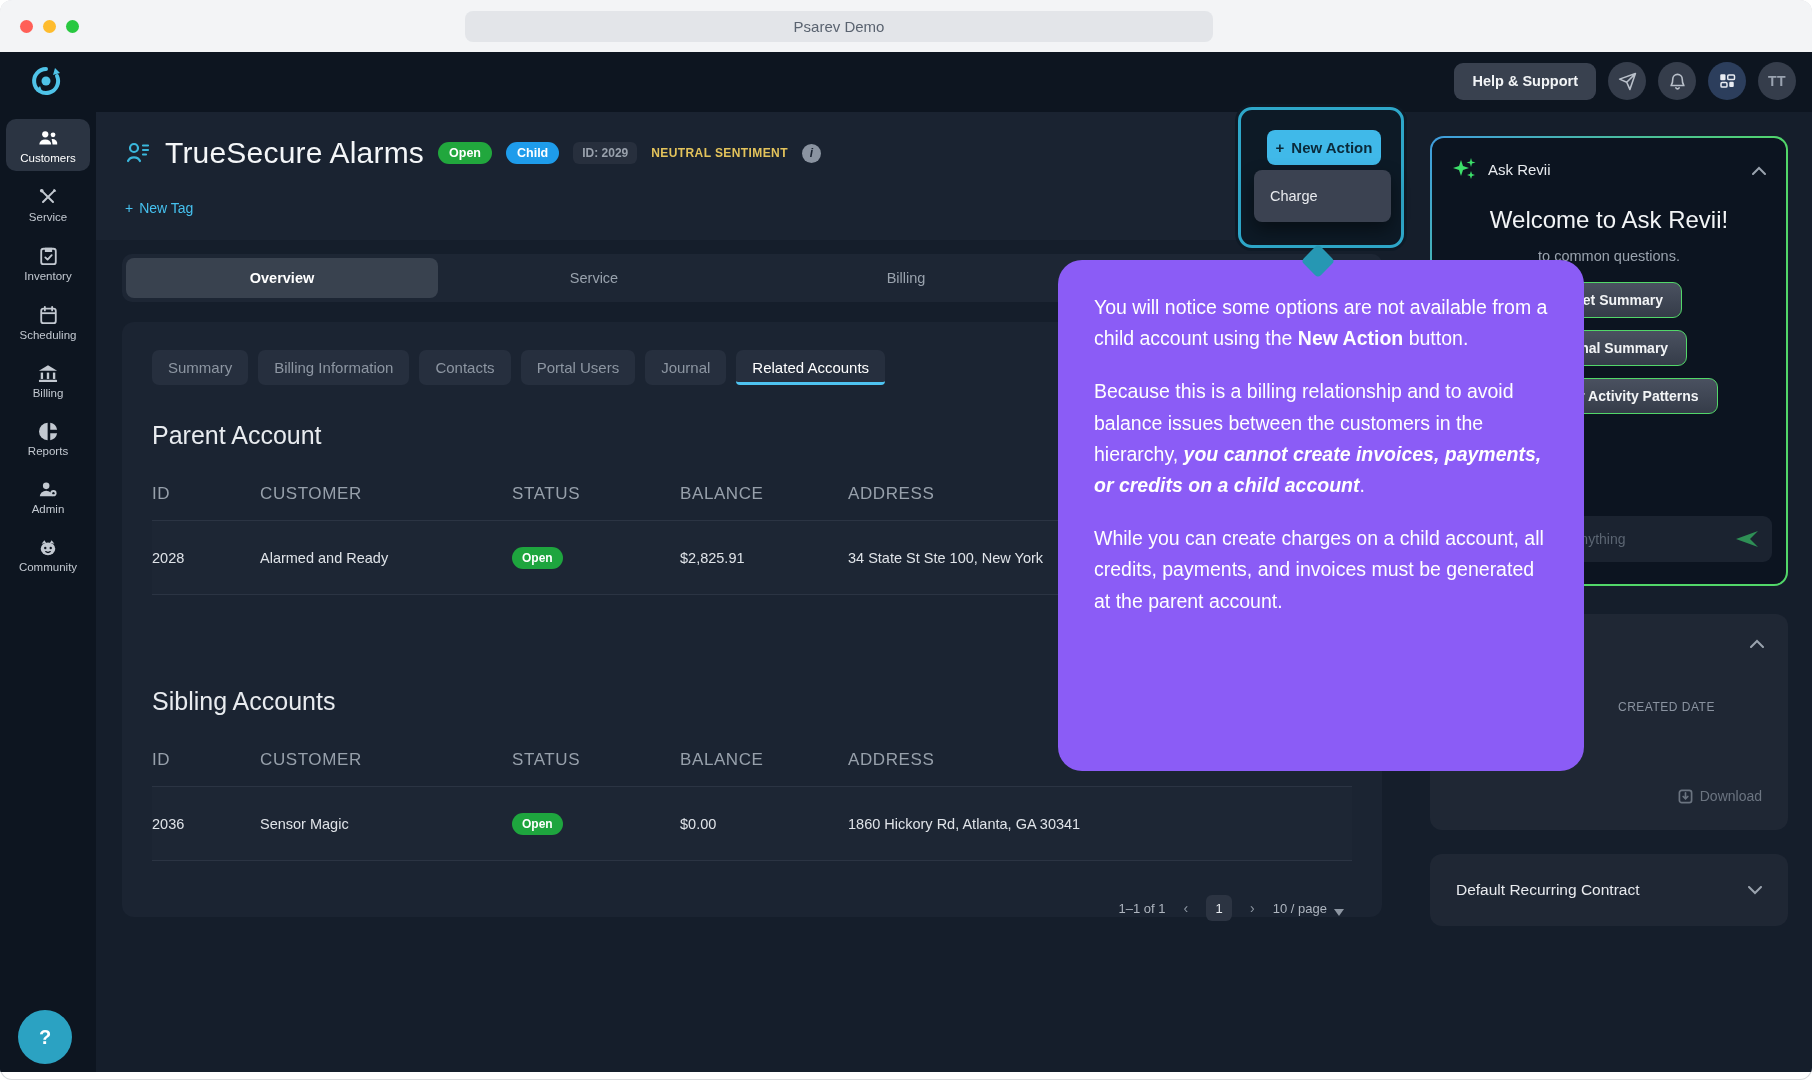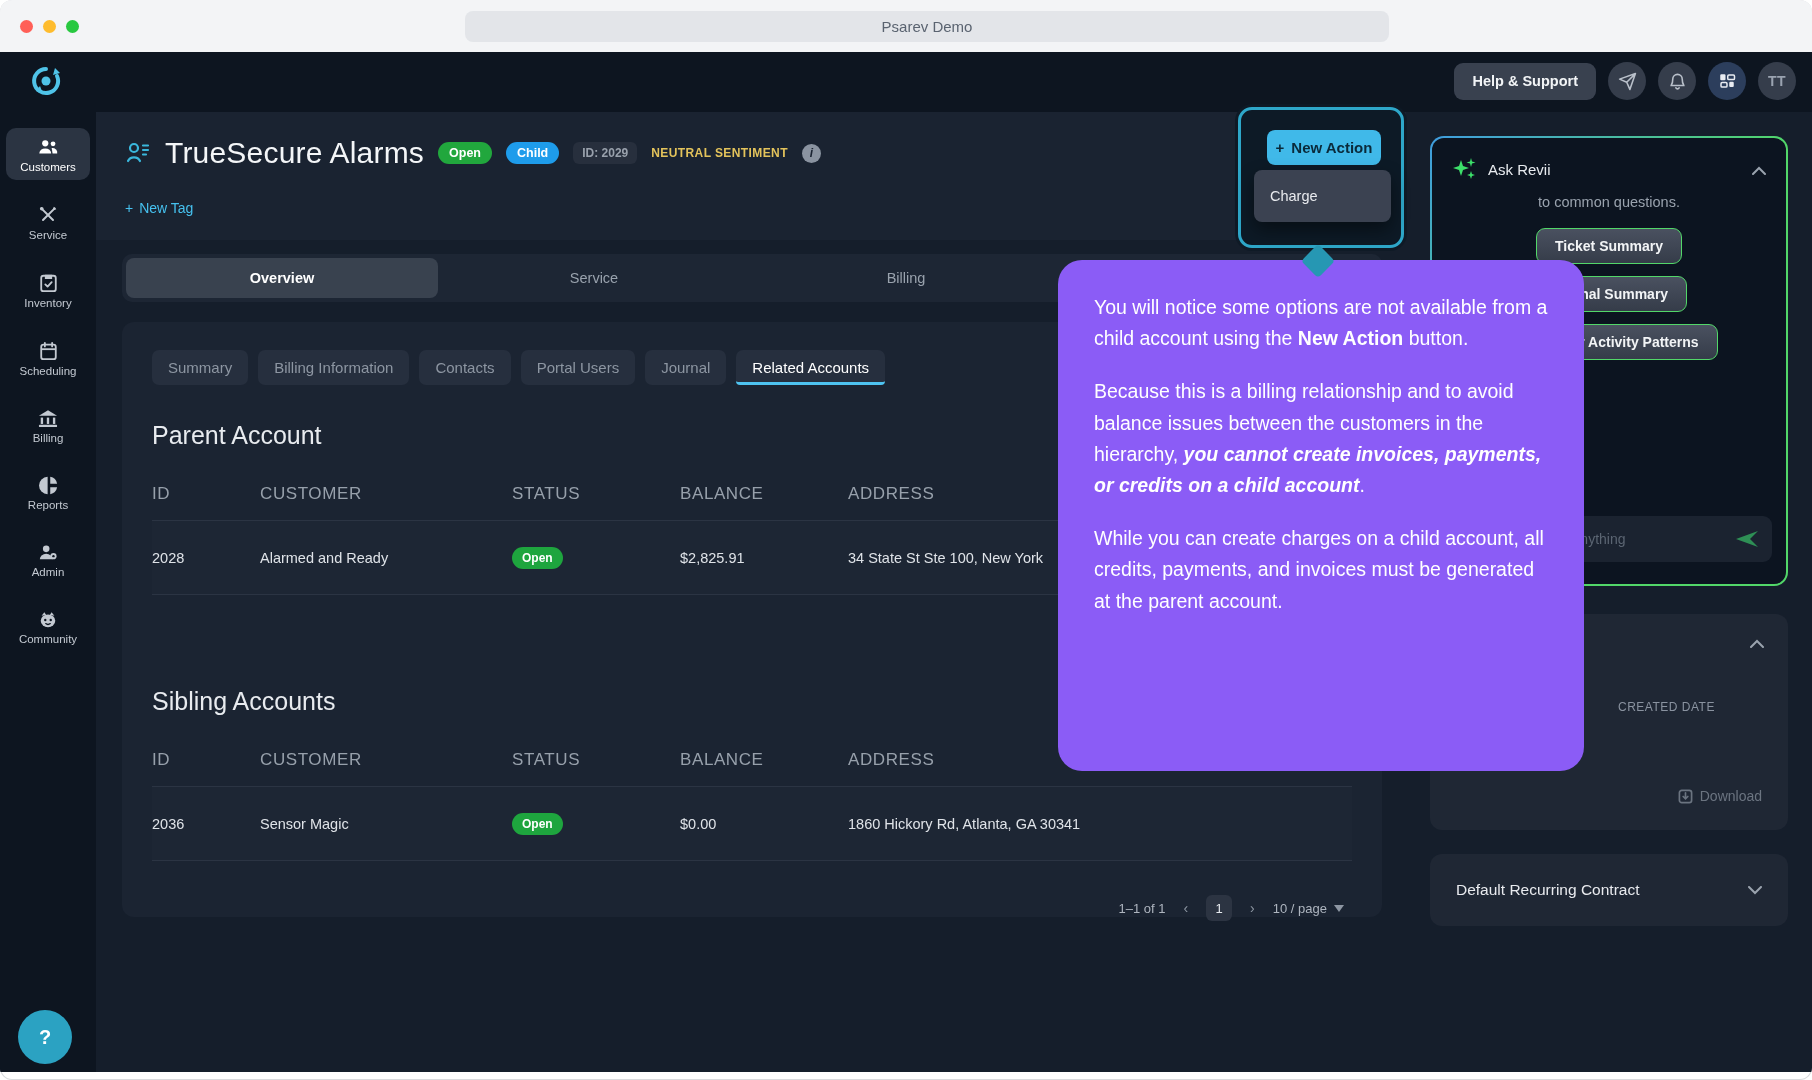--- a/index.html
+++ b/index.html
@@ -4,35 +4,35 @@
 <style>
   * { margin:0; padding:0; box-sizing:border-box; font-family:"Liberation Sans", sans-serif; }
   html,body { background:#ffffff; }
   .window { position:relative; width:1812px; height:1080px; background:#ffffff; border-radius:12px; overflow:hidden; box-shadow:0 0 0 1px #d8dadd inset; }
 
   
   .chrome { position:absolute; left:0; top:0; width:100%; height:52px; background:#f3f4f6; }
   .traffic { position:absolute; left:20px; top:20px; display:flex; gap:10px; }
   .light { width:13px; height:13px; border-radius:50%; }
   .light.red{background:#ff5f57}.light.yellow{background:#febc2e}.light.green{background:#28c840}
-  .titlepill { position:absolute; left:465px; top:11px; width:924px; height:31px; background:#e3e5e9; border-radius:8px; display:flex; align-items:center; justify-content:center; color:#5a6370; font-size:15px; }
+  .titlepill { position:absolute; left:465px; top:11px; width:748px; height:31px; background:#e3e5e9; border-radius:8px; display:flex; align-items:center; justify-content:center; color:#5a6370; font-size:15px; }
 
   
   .app { position:absolute; left:0; top:52px; width:1812px; height:1020px; background:#151e2b; }
   .topbar { position:absolute; left:0; top:0; width:100%; height:60px; background:#0d1520; }
   .logo { position:absolute; left:30px; top:13px; }
   .top-right { position:absolute; right:16px; top:10px; display:flex; align-items:center; gap:12px; }
   .help-btn { height:37px; padding:0 18px; background:#39414f; border-radius:9px; color:#f2f4f6; font-size:14.5px; font-weight:700; display:flex; align-items:center; }
   .circ { width:38px; height:38px; border-radius:50%; background:#353d4b; display:flex; align-items:center; justify-content:center; color:#b9c0ca; }
   .circ.apps { background:#2c3e5c; color:#e8ecf2; }
   .circ.avatar { color:#9aa3b0; font-size:14px; font-weight:700; letter-spacing:.5px; }
 
   
   .sidebar { position:absolute; left:0; top:60px; width:96px; height:960px; background:#0d1520; }
-  .side-item { position:relative; width:84px; margin:16px 6px 4px 6px; border-radius:10px; padding:9px 2px 7px 2px; display:flex; flex-direction:column; align-items:center; gap:4px; color:#c3c9d1; }
+  .side-item { position:relative; width:84px; margin:7px 6px 4px 6px; border-radius:10px; padding:9px 2px 7px 2px; display:flex; flex-direction:column; align-items:center; gap:4px; color:#c3c9d1; }
   .side-item.active { background:#2b3442; color:#ffffff; }
   .side-item .lbl { font-size:11.5px; }
   .side-item svg { display:block; }
 
   
   .head-band { position:absolute; left:96px; top:60px; width:1310px; height:128px; background:#1a2331; }
   .title-row { position:absolute; left:29px; top:24px; display:flex; align-items:center; gap:14px; }
   .page-title { color:#f4f6f8; font-size:30px; font-weight:500; letter-spacing:.2px; }
   .badge { border-radius:12px; padding:4px 11px; font-size:12.5px; font-weight:700; color:#fff; }
   .badge.open { background:#21a73d; }
@@ -57,21 +57,21 @@
   .trow { display:grid; grid-template-columns:9% 21% 14% 14% 42%; align-items:center; }
   .thead { padding:10px 0 16px 0; border-bottom:1px solid #2b3443; }
   .th { font-size:17px; color:#97a0ab; letter-spacing:.6px; }
   .tdrow { height:74px; border-bottom:1px solid #2b3443; background:#1d2634; }
   .td { font-size:14.5px; color:#dfe3e8; }
   .pill-open { display:inline-block; background:#1ea53e; color:#fff; border-radius:12px; padding:4px 10px; font-size:12px; font-weight:700; }
   .spacer { height:56px; }
   .pager { margin-top:34px; display:flex; justify-content:flex-end; align-items:center; gap:18px; color:#aeb5bf; font-size:13px; padding-right:8px; }
   .pg-chip { width:26px; height:26px; background:#2c3442; border-radius:6px; display:flex; align-items:center; justify-content:center; color:#e8ebef; font-size:13px; }
   .pg-arrow { color:#8d96a2; font-size:14px; }
-  .per-page { display:flex; align-items:center; gap:7px; }
+  .per-page { display:flex; align-items:flex-end; gap:7px; }
 
   
   .spotlight { position:absolute; left:1238px; top:55px; width:166px; height:141px; border:3px solid #2ea7c9; border-radius:14px; background:#0d1a26; z-index:40; box-shadow:0 0 0 3px rgba(14,26,38,.9); }
   .new-action { position:absolute; left:26px; top:20px; width:114px; height:35px; background:#40b9e9; border-radius:8px; display:flex; align-items:center; justify-content:center; gap:7px; color:#0a2a3a; font-size:15px; font-weight:700; }
   .menu { position:absolute; left:13px; top:60px; width:137px; height:52px; background:#3b4251; border-radius:8px; box-shadow:0 8px 18px rgba(0,0,0,.45); display:flex; align-items:center; padding-left:16px; color:#e8eaee; font-size:14.5px; }
 
   
   .tooltip { position:absolute; left:1058px; top:208px; width:526px; height:511px; background:#8b5cf6; border-radius:24px; padding:32px 34px 30px 36px; z-index:50; color:#ffffff; }
   .tooltip .caret { position:absolute; left:248px; top:-11px; width:24px; height:24px; background:#2697b3; transform:rotate(45deg); border-radius:4px; }
   .tooltip p { font-size:19.5px; line-height:1.6; margin-bottom:22px; }
@@ -340,20 +340,21 @@
               <path d="M19 2 L20 5.5 L23.5 6.5 L20 7.5 L19 11 L18 7.5 L14.5 6.5 L18 5.5 Z"></path>
               <path d="M19 15 L20 18 L23 19 L20 20 L19 23 L18 20 L15 19 L18 18 Z"></path>
             </svg>
           <span>Ask Revii</span>
           <span class="chev">
             <svg width="14" height="9" viewBox="0 0 14 9" fill="none" stroke="currentColor" stroke-width="2" stroke-linecap="round">
                 <path d="M1 8 L7 2 L13 8"></path>
               </svg>
           </span>
         </div>
+        <div class="revii-welcome">Welcome to Ask Revii!</div>
         <div class="revii-sub">to common questions.</div>
         <div class="revii-btns">
           <div class="qbtn">Ticket Summary</div>
           <div class="qbtn">Journal Summary</div>
           <div class="qbtn">Customer Activity Patterns</div>
         </div>
         <div class="revii-input">
           <span class="ph">Ask me anything</span>
           <svg width="22" height="16" viewBox="0 0 22 16" fill="#2e8f55">
               <path d="M0 8 L22 0 L14 8 L22 16 Z"></path>

